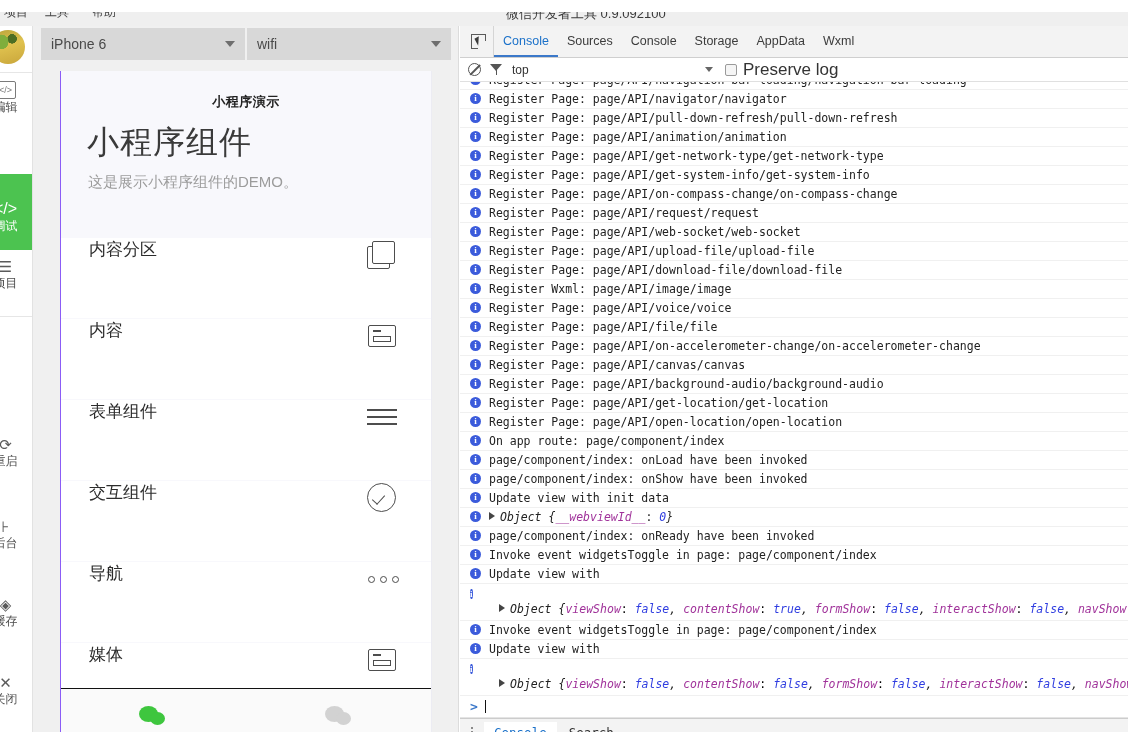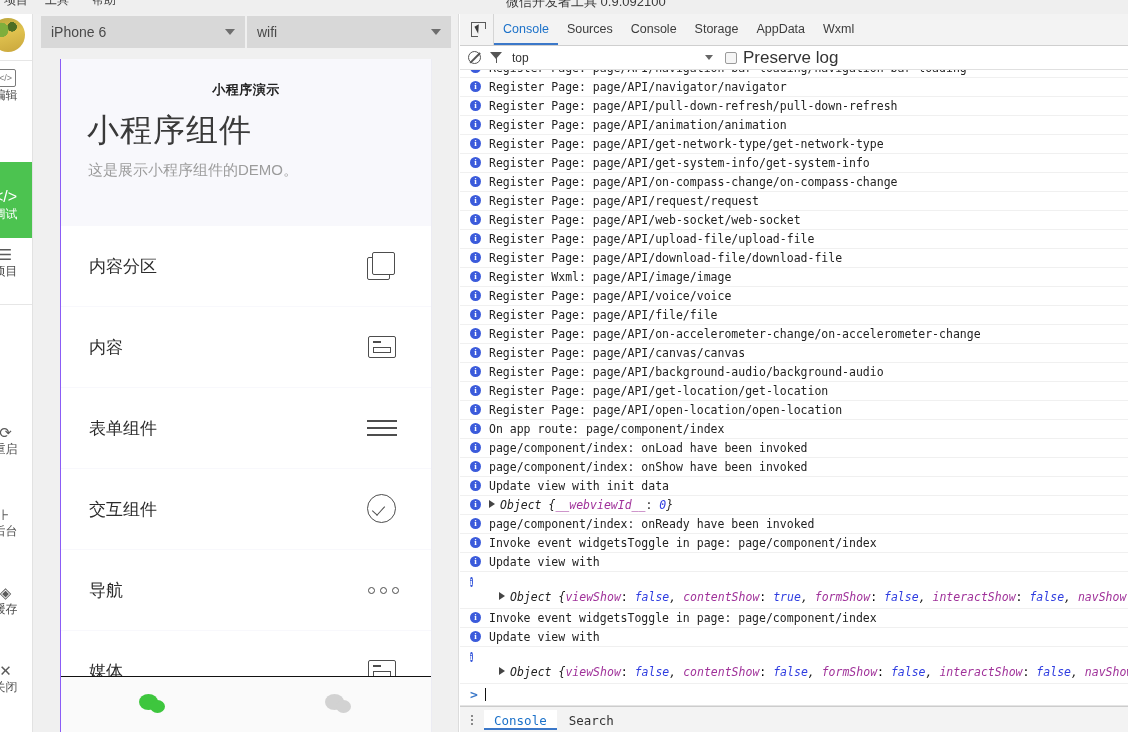--- a/index.html
+++ b/index.html
@@ -2,21 +2,21 @@
 <html><head>
 <meta charset="utf-8">
 <style>
   * { box-sizing: border-box; margin: 0; padding: 0; }
   html, body {
     width: 1128px; height: 732px;
     overflow: hidden;
     background: #ffffff;
     font-family: "Liberation Sans", "DejaVu Sans", sans-serif;
   }
-  #app { position: relative; width: 1128px; height: 641px; }
+  #app { position: relative; width: 1128px; height: 641px; margin-top: 12px; }
 
   
   .titlebar {
     position: absolute; left: 0; top: 0; width: 1128px; height: 14px;
     background: #efefef; overflow: hidden;
   }
   .titlebar-text {
     position: absolute; left: 506px; top: -7px;
     font-size: 13px; color: #3b3b3b; white-space: nowrap;
   }
@@ -99,21 +99,21 @@
   .sim-title {
     margin: 10px 0 0 26px; font-size: 32px; color: #3a3a3a; font-weight: 400;
     letter-spacing: 1px;
   }
   .sim-desc {
     margin: 8px 0 0 27px; font-size: 15px; color: #9c9c9c;
   }
   .sim-list { margin-top: 46px; }
   .sim-item {
     height: 80px; background: #ffffff; margin-bottom: 1px;
-    display: flex; align-items: center; justify-content: space-between;
+    display: flex; justify-content: space-between;
     padding: 0 32px 0 28px; cursor: default;
   }
   .sim-item-label { font-size: 17px; color: #2c2c2c; }
   .sim-icon { width: 34px; height: 34px; position: relative; color: #4d4d4d; }
 
   
   .ic-stack .b1 {
     position: absolute; left: 2px; top: 8px; width: 23px; height: 23px;
     border: 1.6px solid #4d4d4d; border-radius: 2px; background: transparent;
   }

